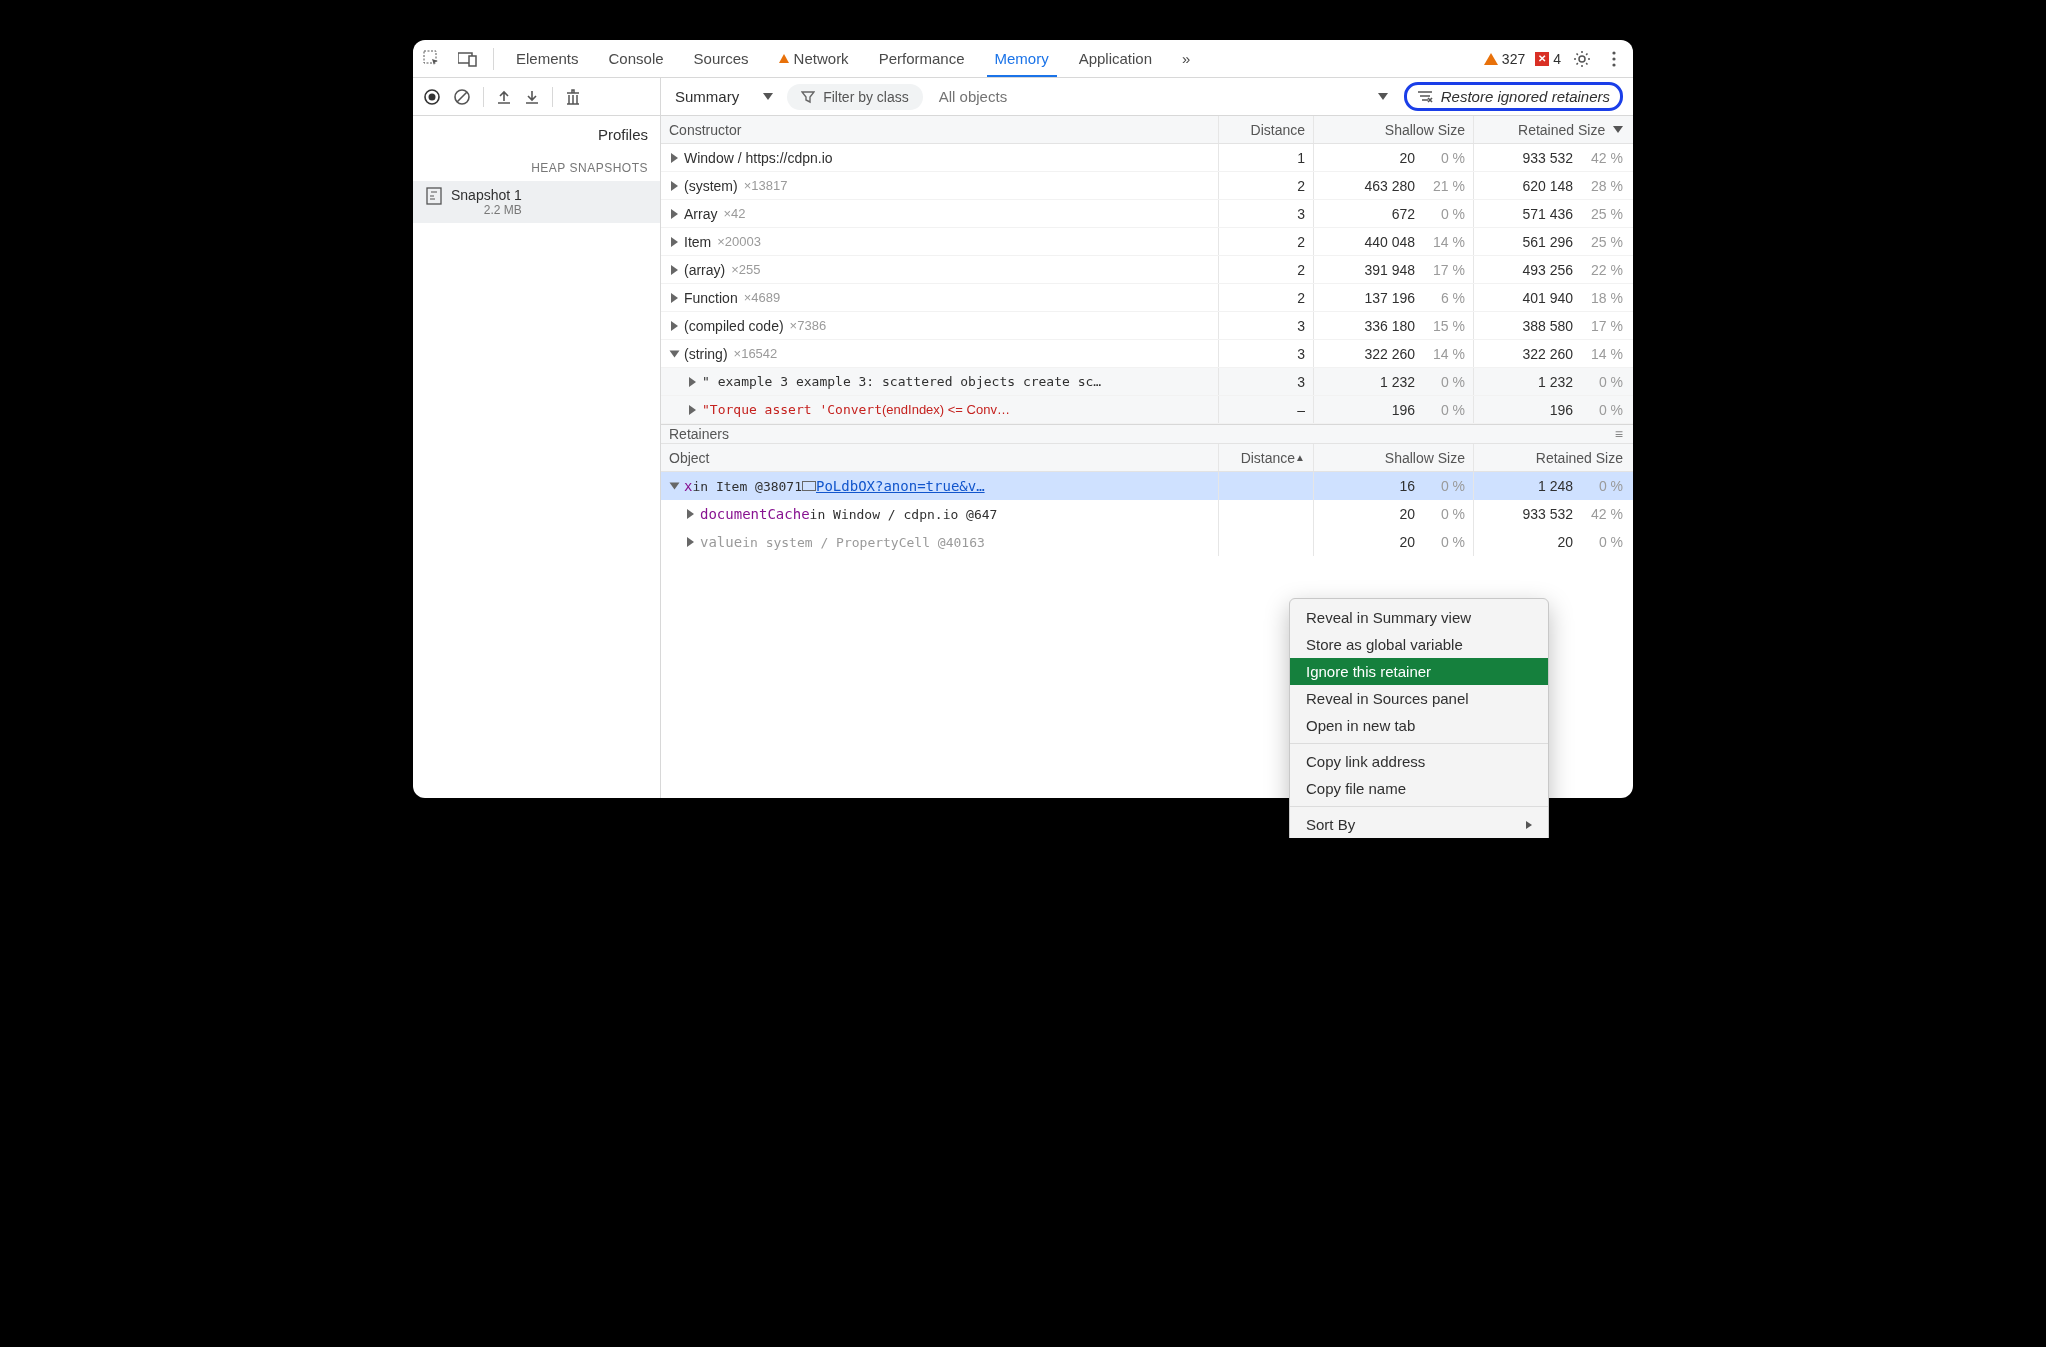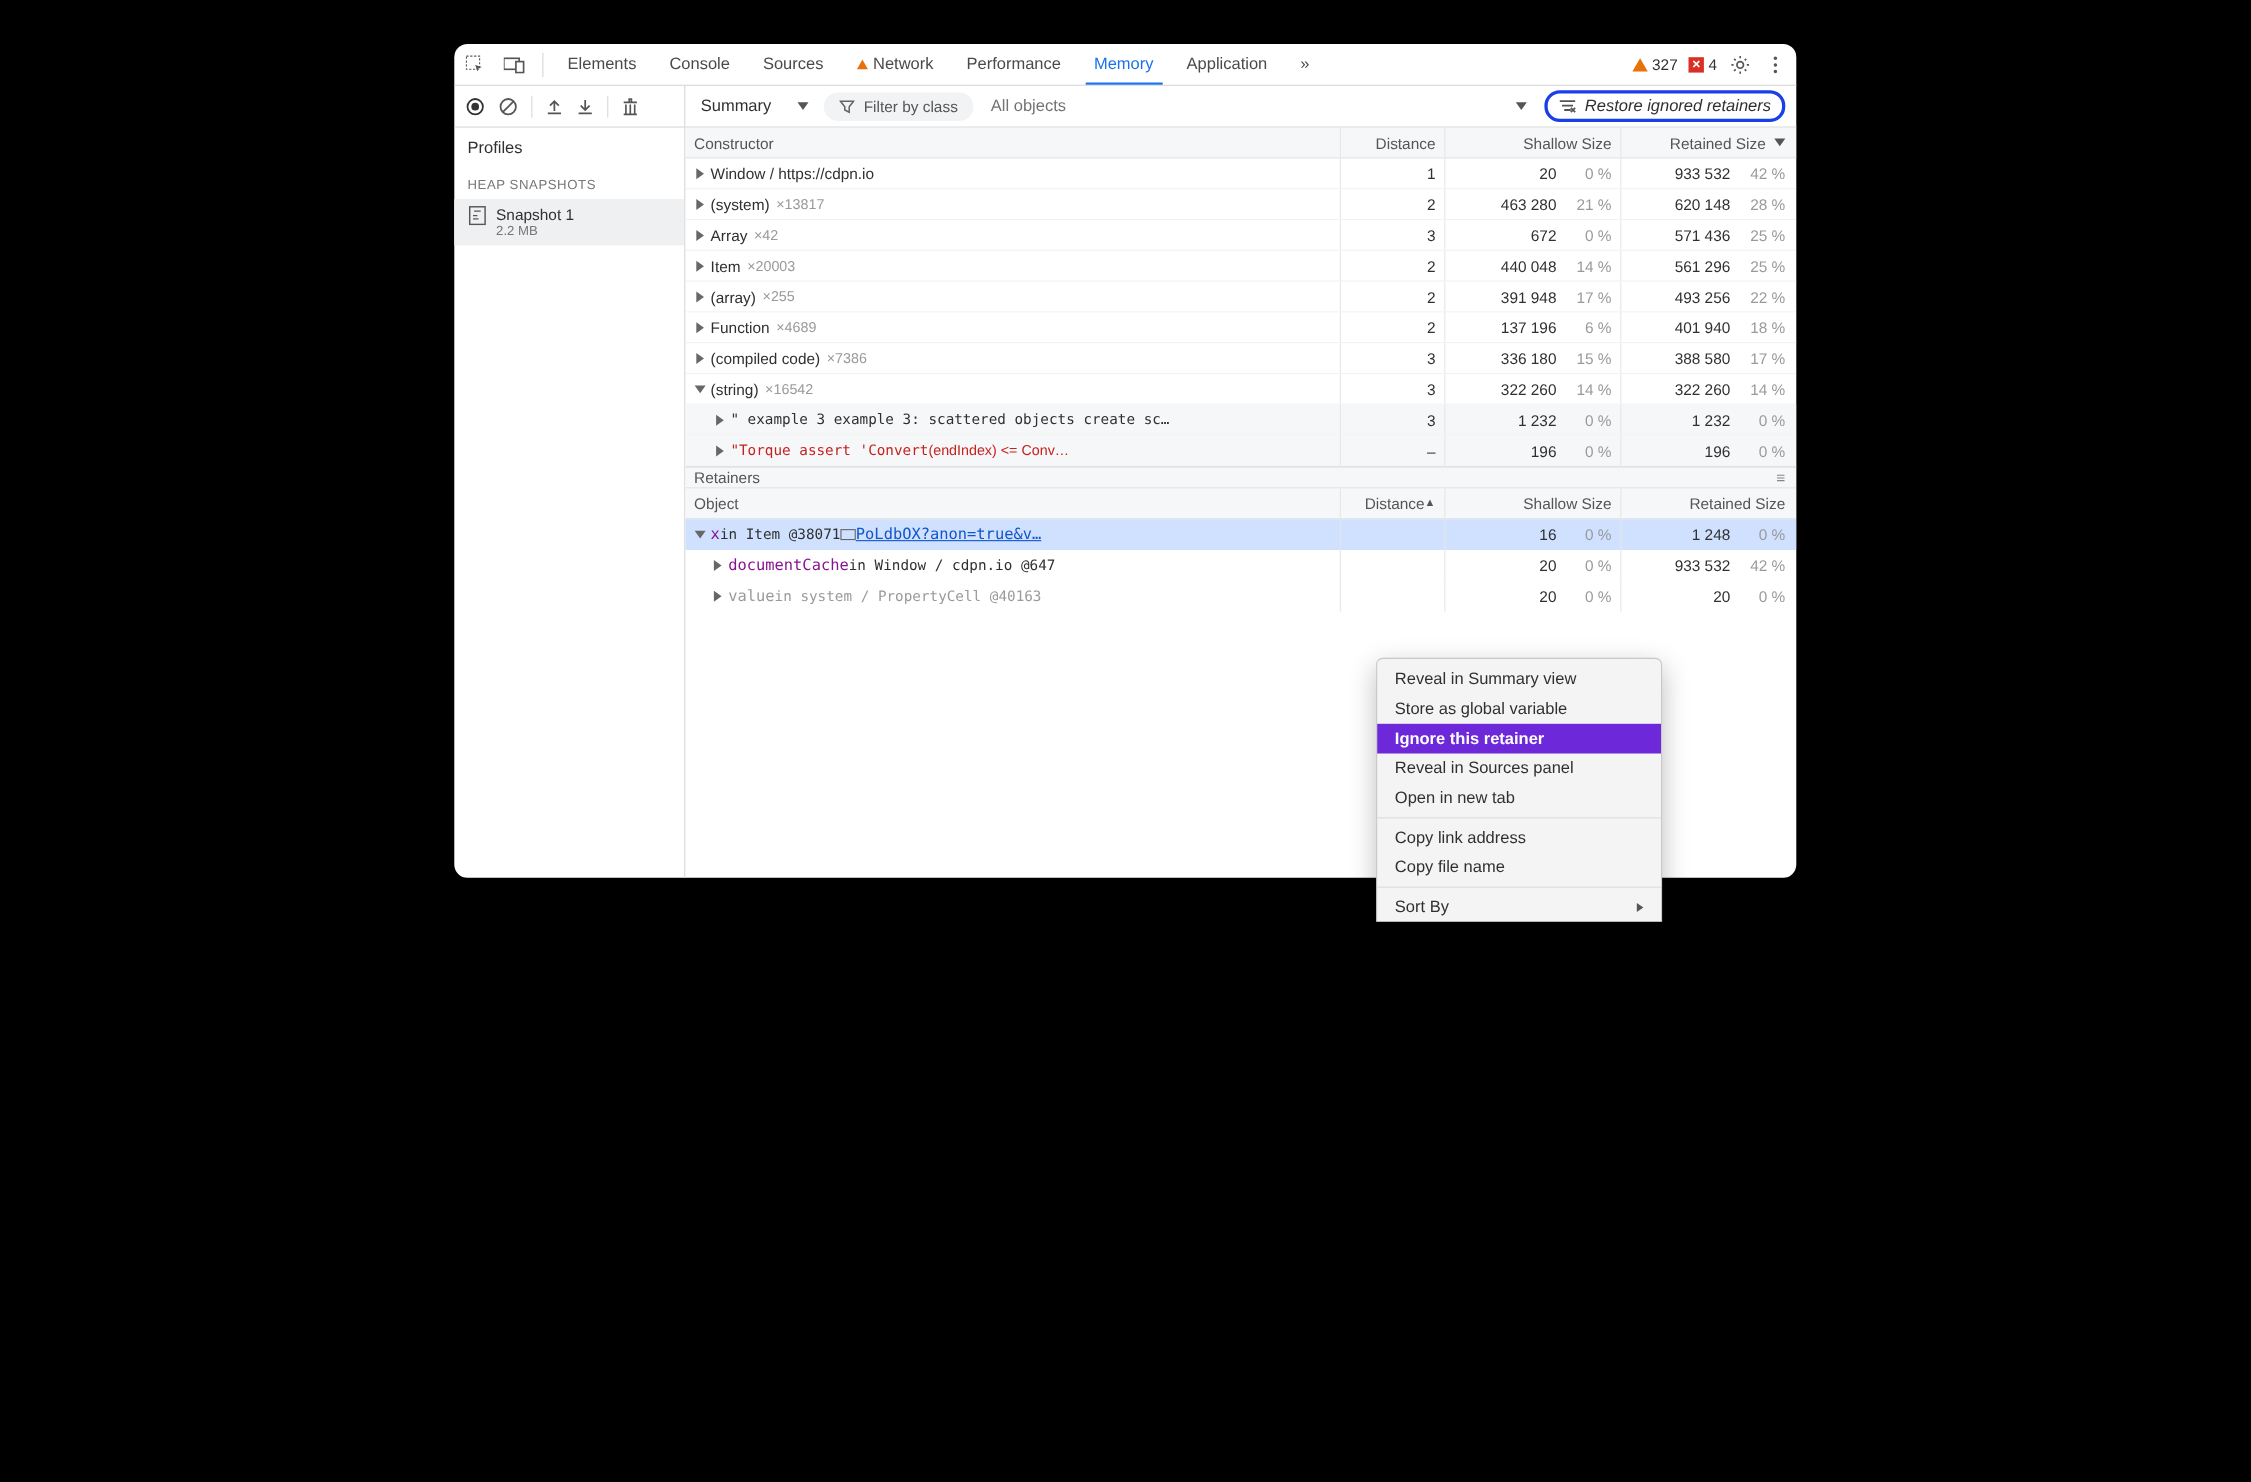--- a/index.html
+++ b/index.html
@@ -13,21 +13,21 @@
 .tabbar { height: 38px; display: flex; align-items: center; border-bottom: 1px solid #d8d8d8; padding: 0 8px; gap: 14px; }
 .tabbar .icon { width: 22px; height: 22px; display: flex; align-items: center; justify-content: center; color: #555; }
 .tabbar .sep { width: 1px; height: 22px; background: #d8d8d8; }
 .tab { font-size: 15px; color: #4a4a4a; padding: 8px 8px; cursor: pointer; display: flex; align-items: center; gap: 5px; }
 .tab.active { color: #1a73e8; border-bottom: 2px solid #1a73e8; margin-bottom: -1px; font-weight: 500;}
 .right-tools { margin-left: auto; display: flex; align-items: center; gap: 10px; }
 .badge { display: flex; align-items: center; gap: 4px; font-size: 14px; }
 .warn-tri { width:0;height:0;border-left:7px solid transparent;border-right:7px solid transparent;border-bottom:12px solid #e8710a; display: inline-block;}
 .err-sq { width: 14px; height: 14px; background:#d93025; color:#fff; font-size:10px; display:inline-flex; align-items:center; justify-content:center; font-weight:bold; }
 .main { display: flex; height: 720px; }
-.sidebar { width: 210px; border-right: 1px solid #d8d8d8; display: flex; flex-direction: column; }
+.sidebar { width: 248px; border-right: 1px solid #d8d8d8; display: flex; flex-direction: column; text-align: right; }
 .sidebar-tools { height: 38px; display: flex; align-items: center; gap: 12px; padding: 0 10px; border-bottom: 1px solid #d8d8d8; }
 .sidebar-tools .sep2 { width:1px; height:20px; background:#d8d8d8; }
 .profiles-title { padding: 10px 12px 12px; font-size: 15px; color: #303030; }
 .section-h { padding: 6px 12px; font-size: 12px; color: #777; letter-spacing: 0.5px; }
 .snapshot { display: flex; gap: 8px; padding: 6px 12px; background:#eef0f2; }
 .snapshot .sicon { width:18px; height:18px; color:#444; }
 .snapshot .sname { font-size: 14px; }
 .snapshot .ssize { font-size: 12px; color: #777; }
 .content { flex: 1; display: flex; flex-direction: column; position: relative; }
 .toolbar { height: 38px; display: flex; align-items: center; gap: 10px; padding: 0 10px; border-bottom: 1px solid #d8d8d8; }
@@ -55,21 +55,21 @@
 .splitbar { height: 20px; background: #f6f7f8; border-top: 1px solid #d8d8d8; border-bottom: 1px solid #e3e3e3; padding-left: 8px; font-size: 14px; display:flex; align-items:center; color:#555; position: relative; }
 .splitbar .menu-icn { position: absolute; right: 10px; color:#888; }
 .retainer-row { height: 28px; display:flex; align-items:center; font-size: 14px; }
 .retainer-row.sel { background:#cfe1ff; }
 .retainer-row .col-c { display:flex; align-items:center; }
 .prop-purple { color:#881391; font-family: ui-monospace, Menlo, monospace;}
 .gray { color:#9a9a9a; }
 .link { color:#1155cc; text-decoration: underline; font-family: ui-monospace, Menlo, monospace;}
 .ctx-menu { position: absolute; background: #f4f4f4; border: 1px solid #c8c8c8; border-radius: 6px; box-shadow: 0 8px 24px rgba(0,0,0,0.25); width: 260px; padding: 5px 0; font-size: 15px; z-index: 50; }
 .ctx-item { padding: 5px 16px; display:flex; justify-content: space-between; align-items:center; }
-.ctx-item.hl { background:#6d28d9; color:#fff;font-weight:bold; }
+.ctx-item.hl { background:#15803d; color:#fff; }
 .ctx-sep { height:1px; background:#dcdcdc; margin: 4px 0; }
 .minitri { width:0;height:0;border-top:4px solid transparent;border-bottom:4px solid transparent;border-left:6px solid #555; display:inline-block;}
 .size-cell { display:flex; justify-content:flex-end; gap:12px; }
 .pct { color:#9a9a9a; width: 38px; text-align: right;}
 svg { display: block; }
 .col-divider { border-left: 1px solid #e6e6e6; height: 100%; display: flex; align-items: center; justify-content: flex-end;}
 </style>
 </head>
 <body>
 

